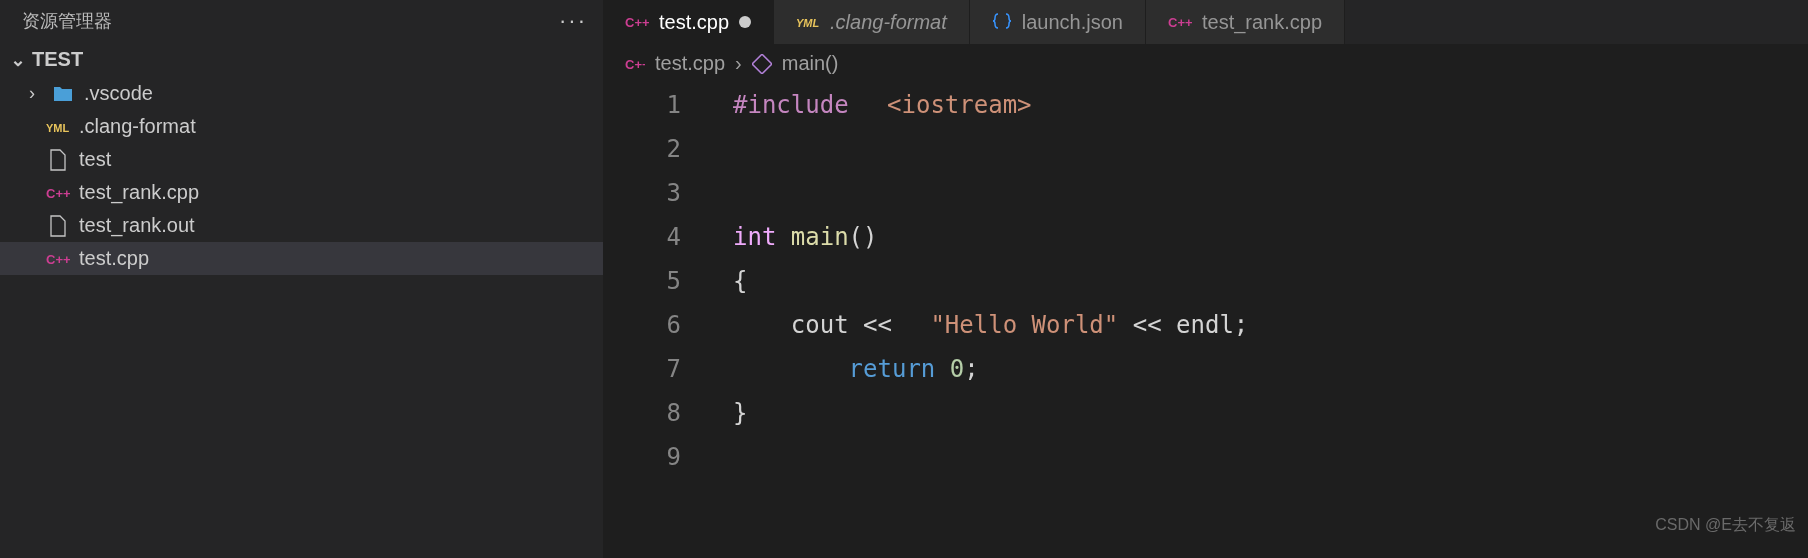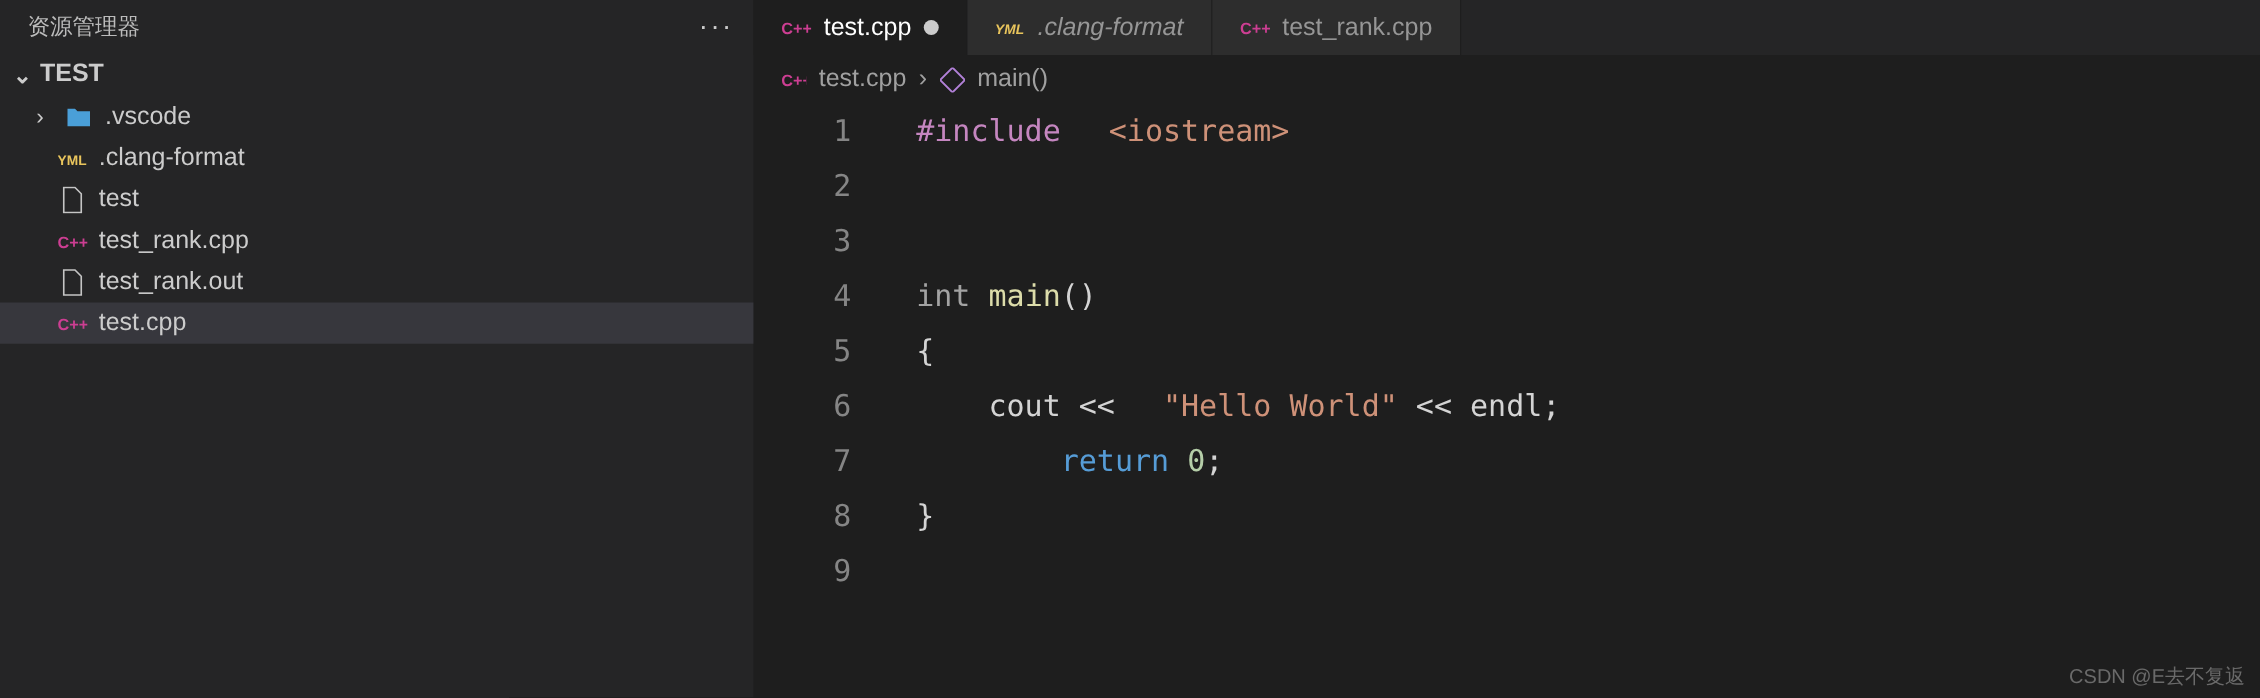--- a/index.html
+++ b/index.html
@@ -97,29 +97,29 @@
   width: 108px;
   text-align: right;
   color: #858585;
   padding-right: 30px;
 }
 .lines { padding-left: 130px; }
 .ln { height: 44px; white-space: pre; }
 .tk-directive { color: #c586c0; }
 .tk-keyword { color: #569cd6; }
 .tk-func { color: #dcdcaa; }
-.tk-type { color: #a3a3a3; }
+.tk-type { color: #f0abfc; }
 .tk-string { color: #ce9178; margin-left: 24px; }
 .tk-num { color: #b5cea8; }
 .tk-punc { color: #d4d4d4; }
 .tk-ident { color: #d4d4d4; }
 .watermark {
   position: absolute;
   right: 12px;
-  bottom: 6px;
+  bottom: 22px;
   font-size: 16px;
   color: #6a6a6a;
 }
 svg { display: block; }
 </style>
 </head>
 <body>
 
 <div class="sidebar">
   <div class="explorer-header">
@@ -194,20 +194,28 @@
         <span>test.cpp</span>
         <span class="dirty-dot"></span>
       </div>
       <div class="tab italic">
         <span>
           <svg width="24" height="18">
             <text x="0" y="14" fill="#e8c45c" font-size="11" font-weight="bold">YML</text>
           </svg>
         </span>
         <span>.clang-format</span>
+      </div>
+      <div class="tab">
+        <span>
+          <svg width="20" height="20">
+            <path d="M6 2c-2 0-3 2-3 4s-1 3-2 3c1 0 2 1 2 3s1 4 3 4M14 2c2 0 3 2 3 4s1 3 2 3c-1 0-2 1-2 3s-1 4-3 4" stroke="#3794ff" fill="none" stroke-width="1.5"></path>
+          </svg>
+        </span>
+        <span>launch.json</span>
       </div>
       <div class="tab">
         <span>
           <svg width="24" height="18">
             <text x="0" y="14" fill="#cc3e92" font-size="13" font-weight="bold">C++</text>
           </svg>
         </span>
         <span>test_rank.cpp</span>
       </div>
     </div>

